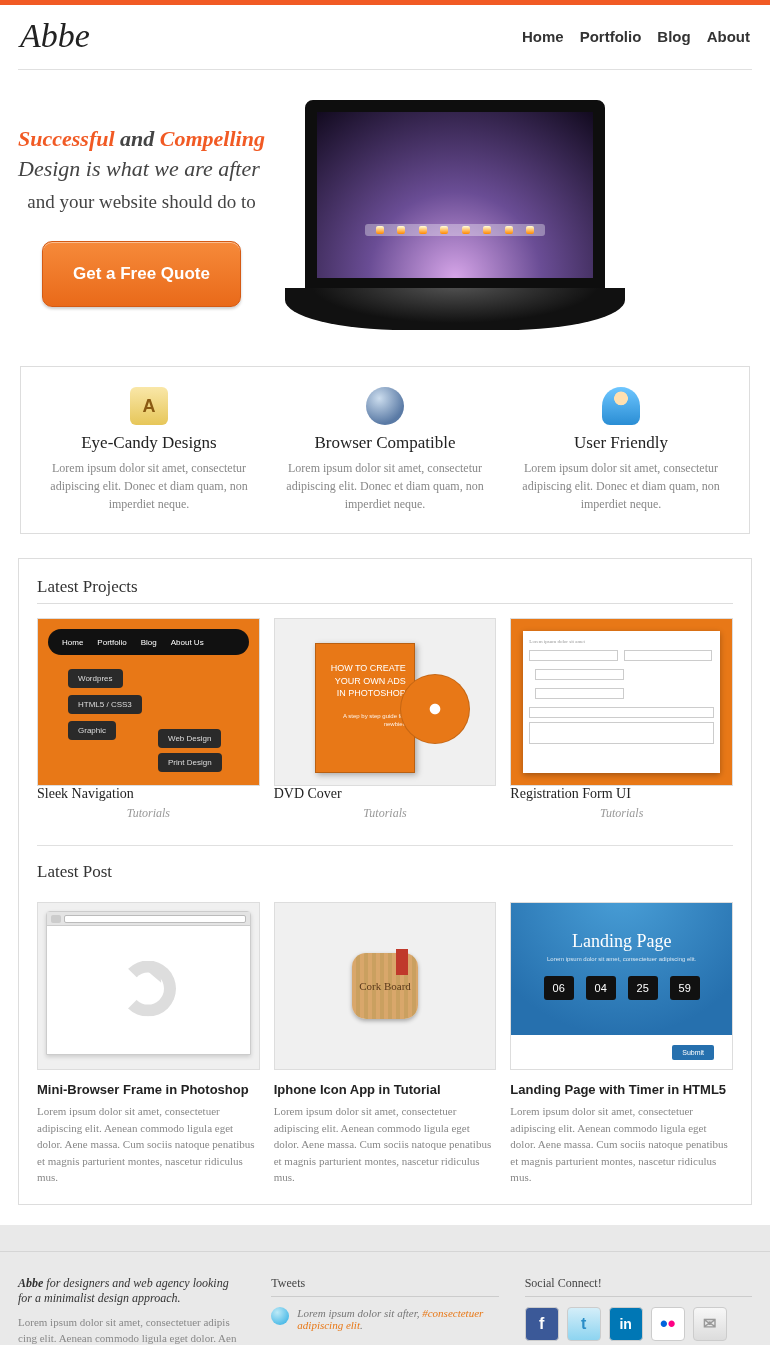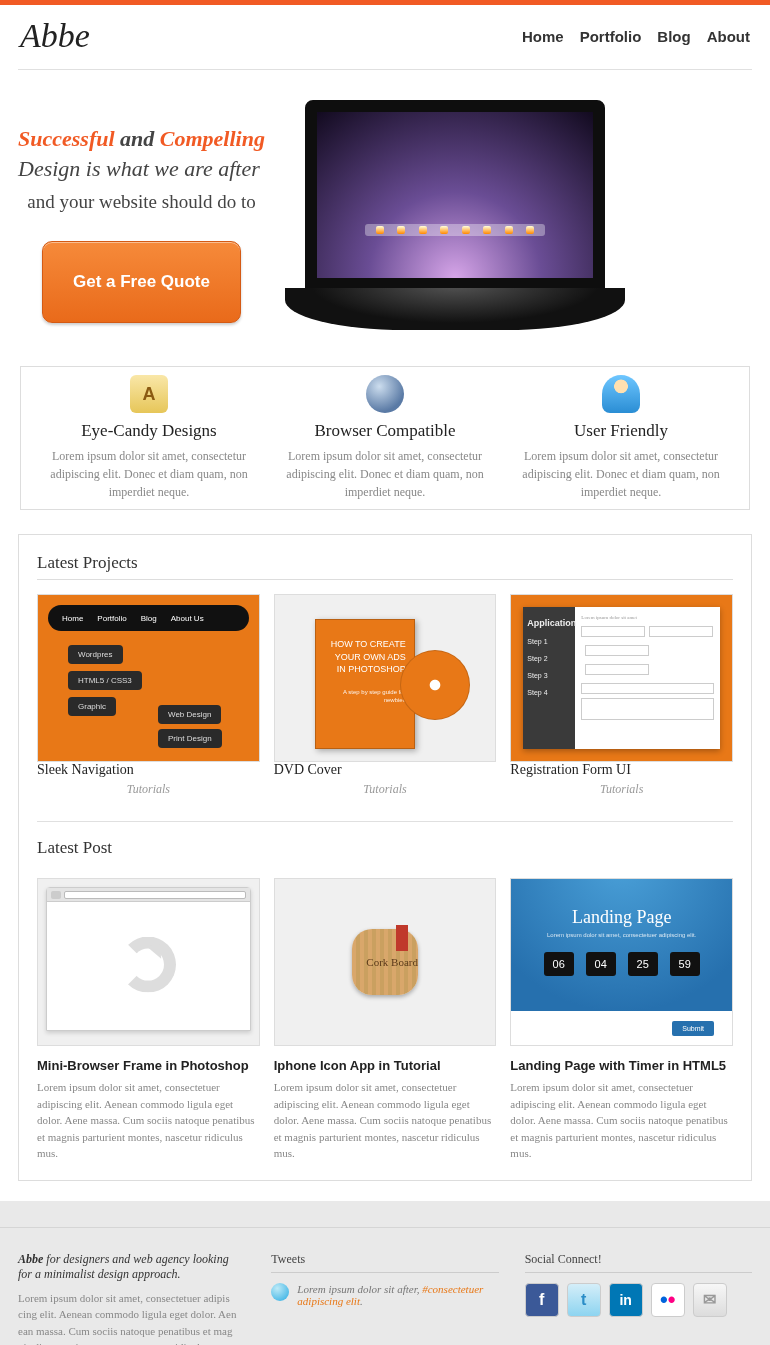--- a/index.html
+++ b/index.html
@@ -9,29 +9,29 @@
 .header { display:flex; justify-content:space-between; align-items:center; padding:12px 2px 14px; border-bottom:1px solid #e0e0e0; }
 .logo { font-family: 'Brush Script MT', cursive; font-size:34px; font-style:italic; color:#222; }
 .nav { display:flex; gap:16px; font-family: Arial, Helvetica, sans-serif; font-weight:bold; font-size:15px; }
 .nav a { color:#333; text-decoration:none; cursor:pointer; }
 .hero { display:flex; padding:30px 0 10px; gap:20px; }
 .hero-left { padding-top:24px; }
 .hero h1 { font-weight:normal; font-style:italic; font-size:22px; color:#444; line-height:1.35; }
 .hero h1 .orange { color:#f15a24; font-weight:bold; }
 .hero h1 .dark { color:#444; font-weight:bold; }
 .hero-sub { font-size:19px; color:#444; margin-top:8px; text-align:center; }
-.cta { display:inline-block; margin:28px auto 0; background:linear-gradient(#f68a3a,#e96a1a); color:#fff; font-family:Arial,sans-serif; font-size:17px; font-weight:bold; padding:30px 30px; border-radius:10px; border:1px solid #d45a14; box-shadow:inset 0 1px 0 rgba(255,255,255,.45), 0 2px 3px rgba(0,0,0,.2); cursor:pointer; }
+.cta { display:inline-block; margin:28px auto 0; background:linear-gradient(#f68a3a,#e96a1a); color:#fff; font-family:Arial,sans-serif; font-size:17px; font-weight:bold; padding:22px 30px; border-radius:10px; border:1px solid #d45a14; box-shadow:inset 0 1px 0 rgba(255,255,255,.45), 0 2px 3px rgba(0,0,0,.2); cursor:pointer; }
 .cta-wrap { text-align:center; }
 .laptop { width:340px; height:230px; position:relative; }
 .screen { position:absolute; top:0; left:20px; right:20px; bottom:40px; background:radial-gradient(circle at 50% 100%, #d6a5e8 0%, #6a4d95 40%, #120a1f 100%); border:12px solid #0e0e0e; border-radius:8px 8px 0 0; }
 .dock { position:absolute; bottom:42px; left:50%; transform:translateX(-50%); width:180px; height:12px; background:rgba(255,255,255,.35); border-radius:3px; display:flex; justify-content:space-around; align-items:center; padding:0 4px; }
 .dock span { width:8px; height:8px; border-radius:2px; background:linear-gradient(#ffd,#f80); }
 .base { position:absolute; bottom:0; left:0; right:0; height:42px; background:radial-gradient(ellipse at 50% -10%, #555 0%, #111 60%); border-radius:0 0 120px 120px / 0 0 30px 30px; }
 
-.features { background:#fff; border:1px solid #ddd; margin:26px 2px 0; padding:8px 10px; display:flex; text-align:center; }
+.features { background:#fff; border:1px solid #ddd; margin:26px 2px 0; padding:20px 10px; display:flex; text-align:center; }
 .feat { flex:1; padding:0 12px; }
 .feat-icon { width:38px; height:38px; margin:0 auto 8px; border-radius:6px; }
 .i-design { background:linear-gradient(#f9e7a8,#e6c659); position:relative; }
 .i-design::after { content:"A"; font-family:Arial; font-weight:bold; color:#8a5a12; position:absolute; inset:0; display:flex; align-items:center; justify-content:center; font-size:18px; }
 .i-browser { background:radial-gradient(circle at 35% 30%, #cde 0%, #5a7aa5 70%); border-radius:50%; }
 .i-user { background:radial-gradient(circle at 50% 30%, #ffe0b0 20%, transparent 22%), linear-gradient(#6ec6ff,#2a8dd4); border-radius:50% 50% 8px 8px; position:relative;}
 .feat h3 { font-size:17px; font-weight:normal; margin-bottom:6px; color:#222;}
 .feat p { font-size:12px; color:#888; line-height:1.5; }
 
 .panel { background:#fff; border:1px solid #ddd; margin-top:24px; padding:18px; }
@@ -55,21 +55,21 @@
 .field.half + .field.half { margin-left:3%; }
 .card h4 { text-align:left; font-size:14px; font-weight:normal; margin:0 0 4px; color:#222;}
 .card .cat { text-align:center; font-size:12px; font-style:italic; color:#999; }
 .divider-h { border-top:1px solid #e0e0e0; margin:24px 0 16px; }
 
 .browser-frame { position:absolute; inset:8px 8px 14px; background:#fff; border:1px solid #ccc; border-radius:4px 4px 0 0; box-shadow:0 2px 4px rgba(0,0,0,.15); }
 .browser-bar { height:14px; background:#e4e4e4; border-bottom:1px solid #ccc; display:flex; align-items:center; padding:0 4px; gap:3px; }
 .addr { flex:1; height:8px; background:#fff; border:1px solid #bbb; border-radius:2px; }
 .reload { position:absolute; top:50%; left:50%; transform:translate(-50%,-40%); width:56px; height:56px; border:12px solid #ddd; border-left-color:transparent; border-radius:50%; }
 .reload::after { content:""; position:absolute; top:-14px; right:-6px; border:10px solid transparent; border-bottom-color:#ddd; transform:rotate(40deg);}
-.icon-app { position:absolute; top:50%; left:50%; transform:translate(-50%,-50%); width:66px; height:66px; border-radius:20px; background:repeating-linear-gradient(90deg,#d9a76b 0 4px,#caa060 4px 8px); box-shadow:0 2px 4px rgba(0,0,0,.3); display:flex; align-items:center; justify-content:flex-end; color:#5a3a1a; font-family:cursive; font-size:11px; text-align:center; }
+.icon-app { position:absolute; top:50%; left:50%; transform:translate(-50%,-50%); width:66px; height:66px; border-radius:14px; background:repeating-linear-gradient(90deg,#d9a76b 0 4px,#caa060 4px 8px); box-shadow:0 2px 4px rgba(0,0,0,.3); display:flex; align-items:center; justify-content:center; color:#5a3a1a; font-family:cursive; font-size:11px; text-align:center; }
 .ribbon { position:absolute; top:-4px; right:10px; width:12px; height:26px; background:#c0392b; }
 .landing { position:absolute; inset:0; background:radial-gradient(circle at 50% -10%,#4aa0d8 0%,#2670ae 70%); display:flex; flex-direction:column; align-items:center; padding-top:28px; color:#fff; font-family:Arial; }
 .landing h5 { font-family:cursive; font-size:18px; font-weight:normal; }
 .landing p { font-size:6px; opacity:.8; margin-top:4px;}
 .timer { display:flex; gap:12px; margin-top:14px; }
 .timer div { width:30px; height:24px; background:#111; color:#fff; font-size:11px; display:flex; align-items:center; justify-content:center; border-radius:3px; }
 .landing-bottom { position:absolute; bottom:0; left:0; right:0; height:34px; background:#fff; display:flex; align-items:center; justify-content:flex-end; padding:0 18px; }
 .submit-btn { background:#2670ae; color:#fff; font-size:7px; padding:4px 10px; border-radius:2px; }
 .post-title { font-family:Arial,sans-serif; font-weight:bold; font-size:13px; margin:12px 0 6px; color:#222; }
 .post-text { font-size:11px; color:#888; line-height:1.5; }
@@ -183,27 +183,20 @@
               <div style="margin-top:12px;font-size:6px;opacity:.9">A step by step guide for newbies</div>
             </div>
           <div class="disc"></div>
         </div>
         <h4>DVD Cover</h4>
         <div class="cat">Tutorials</div>
       </div>
       <div class="card">
         <div class="thumb orange">
           <div class="form-panel">
-            <div class="form-side">
-              <div style="font-size:9px;font-weight:bold">Application</div>
-              <div>Step 1</div>
-              <div>Step 2</div>
-              <div>Step 3</div>
-              <div>Step 4</div>
-            </div>
             <div class="form-fields">
               <div style="font-size:5px;color:#999;margin-bottom:6px">Lorem ipsum dolor sit amet</div>
               <div class="field half"></div><div class="field half"></div>
               <div class="field half"></div><div class="field half"></div>
               <div class="field"></div>
               <div class="field" style="height:22px"></div>
             </div>
           </div>
         </div>
         <h4>Registration Form UI</h4>

